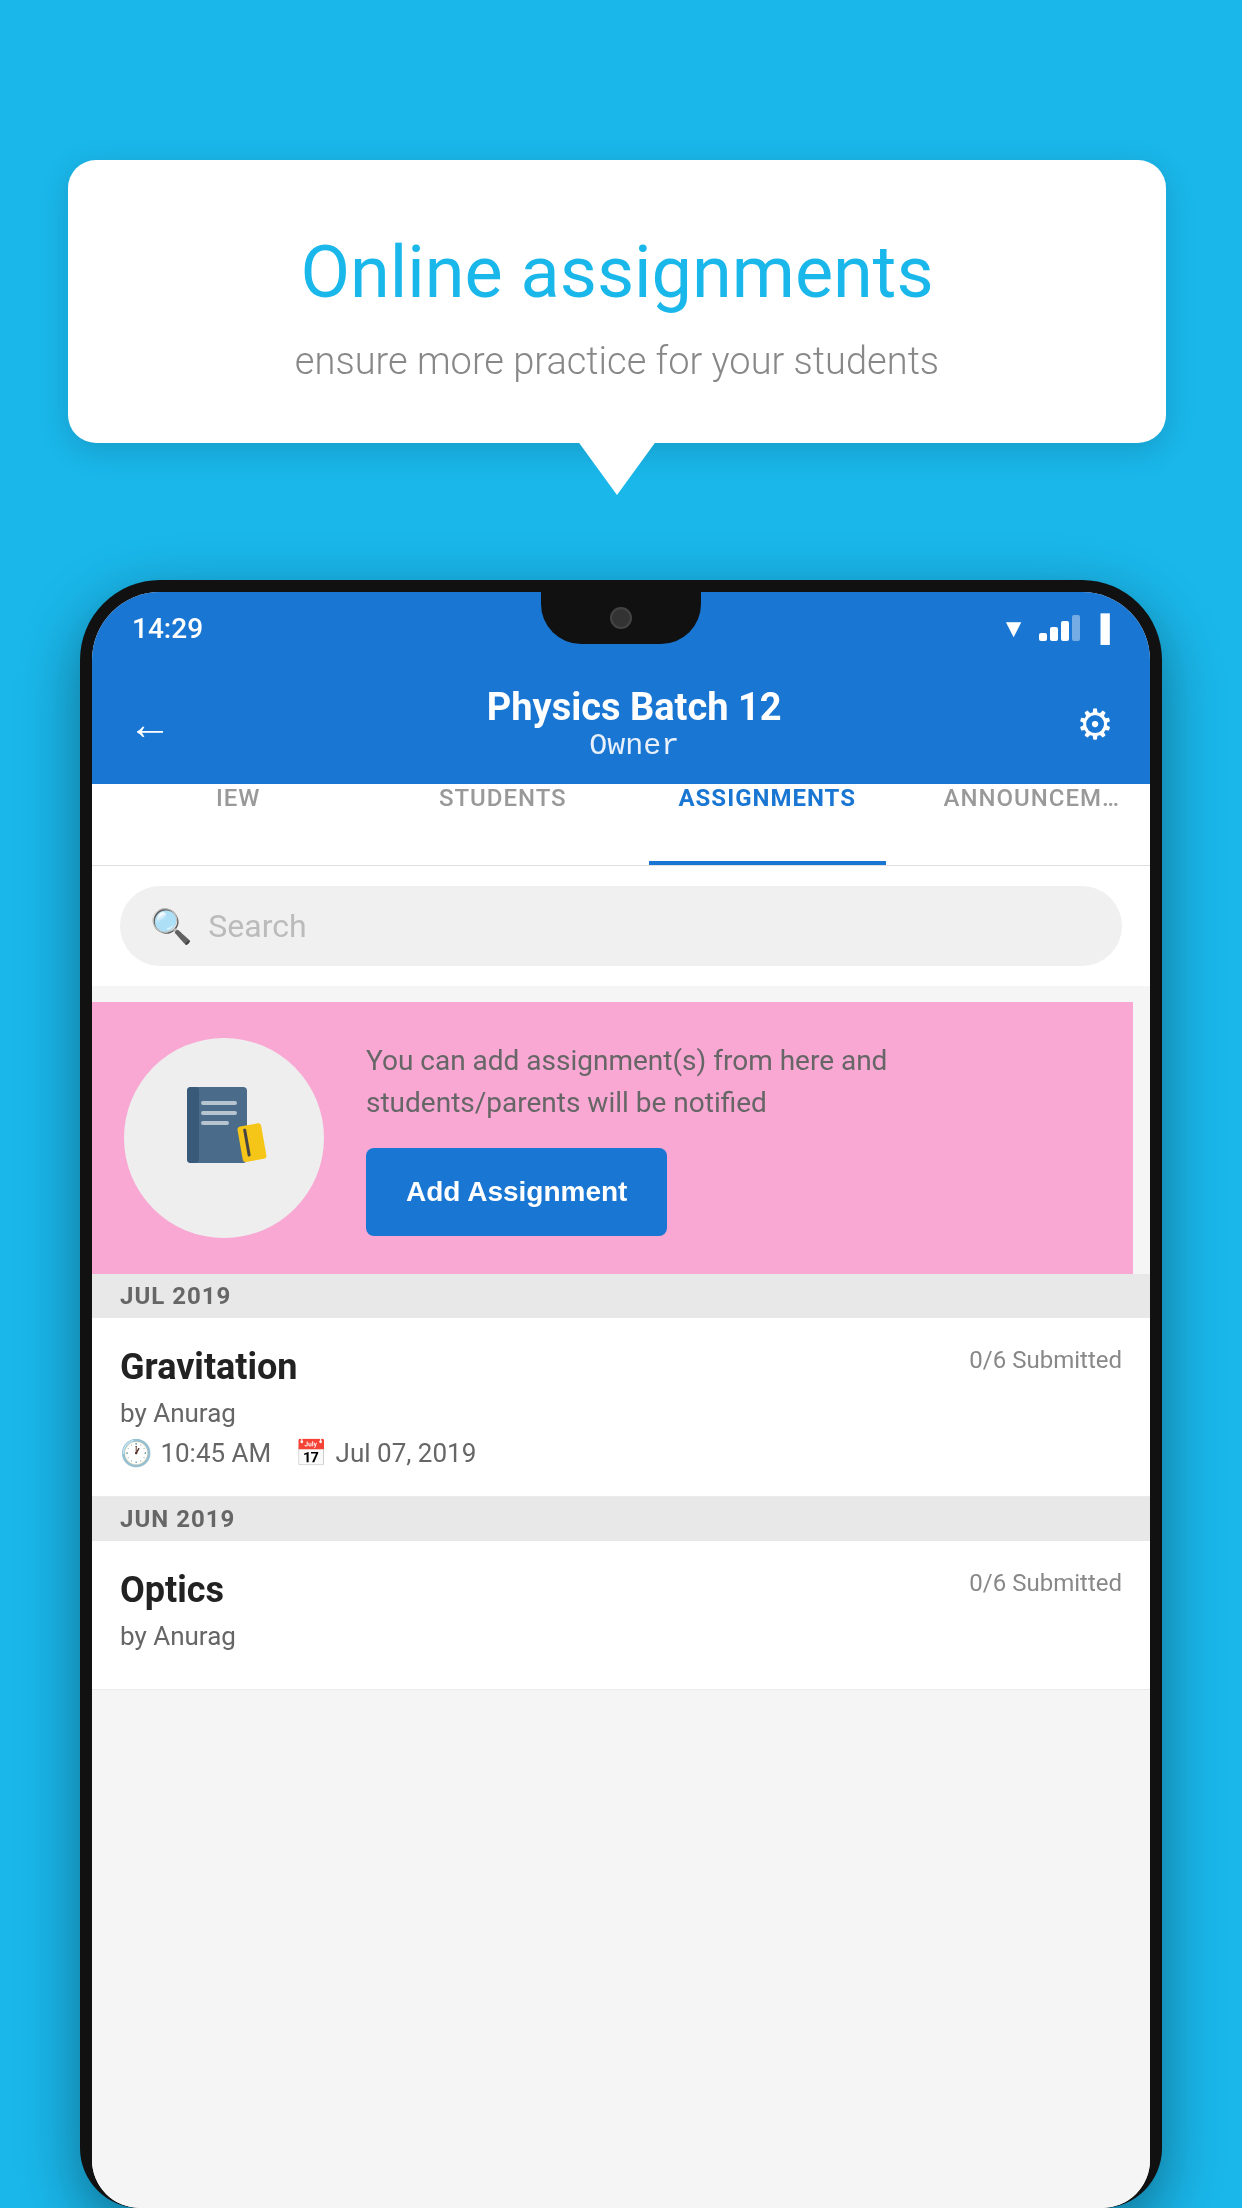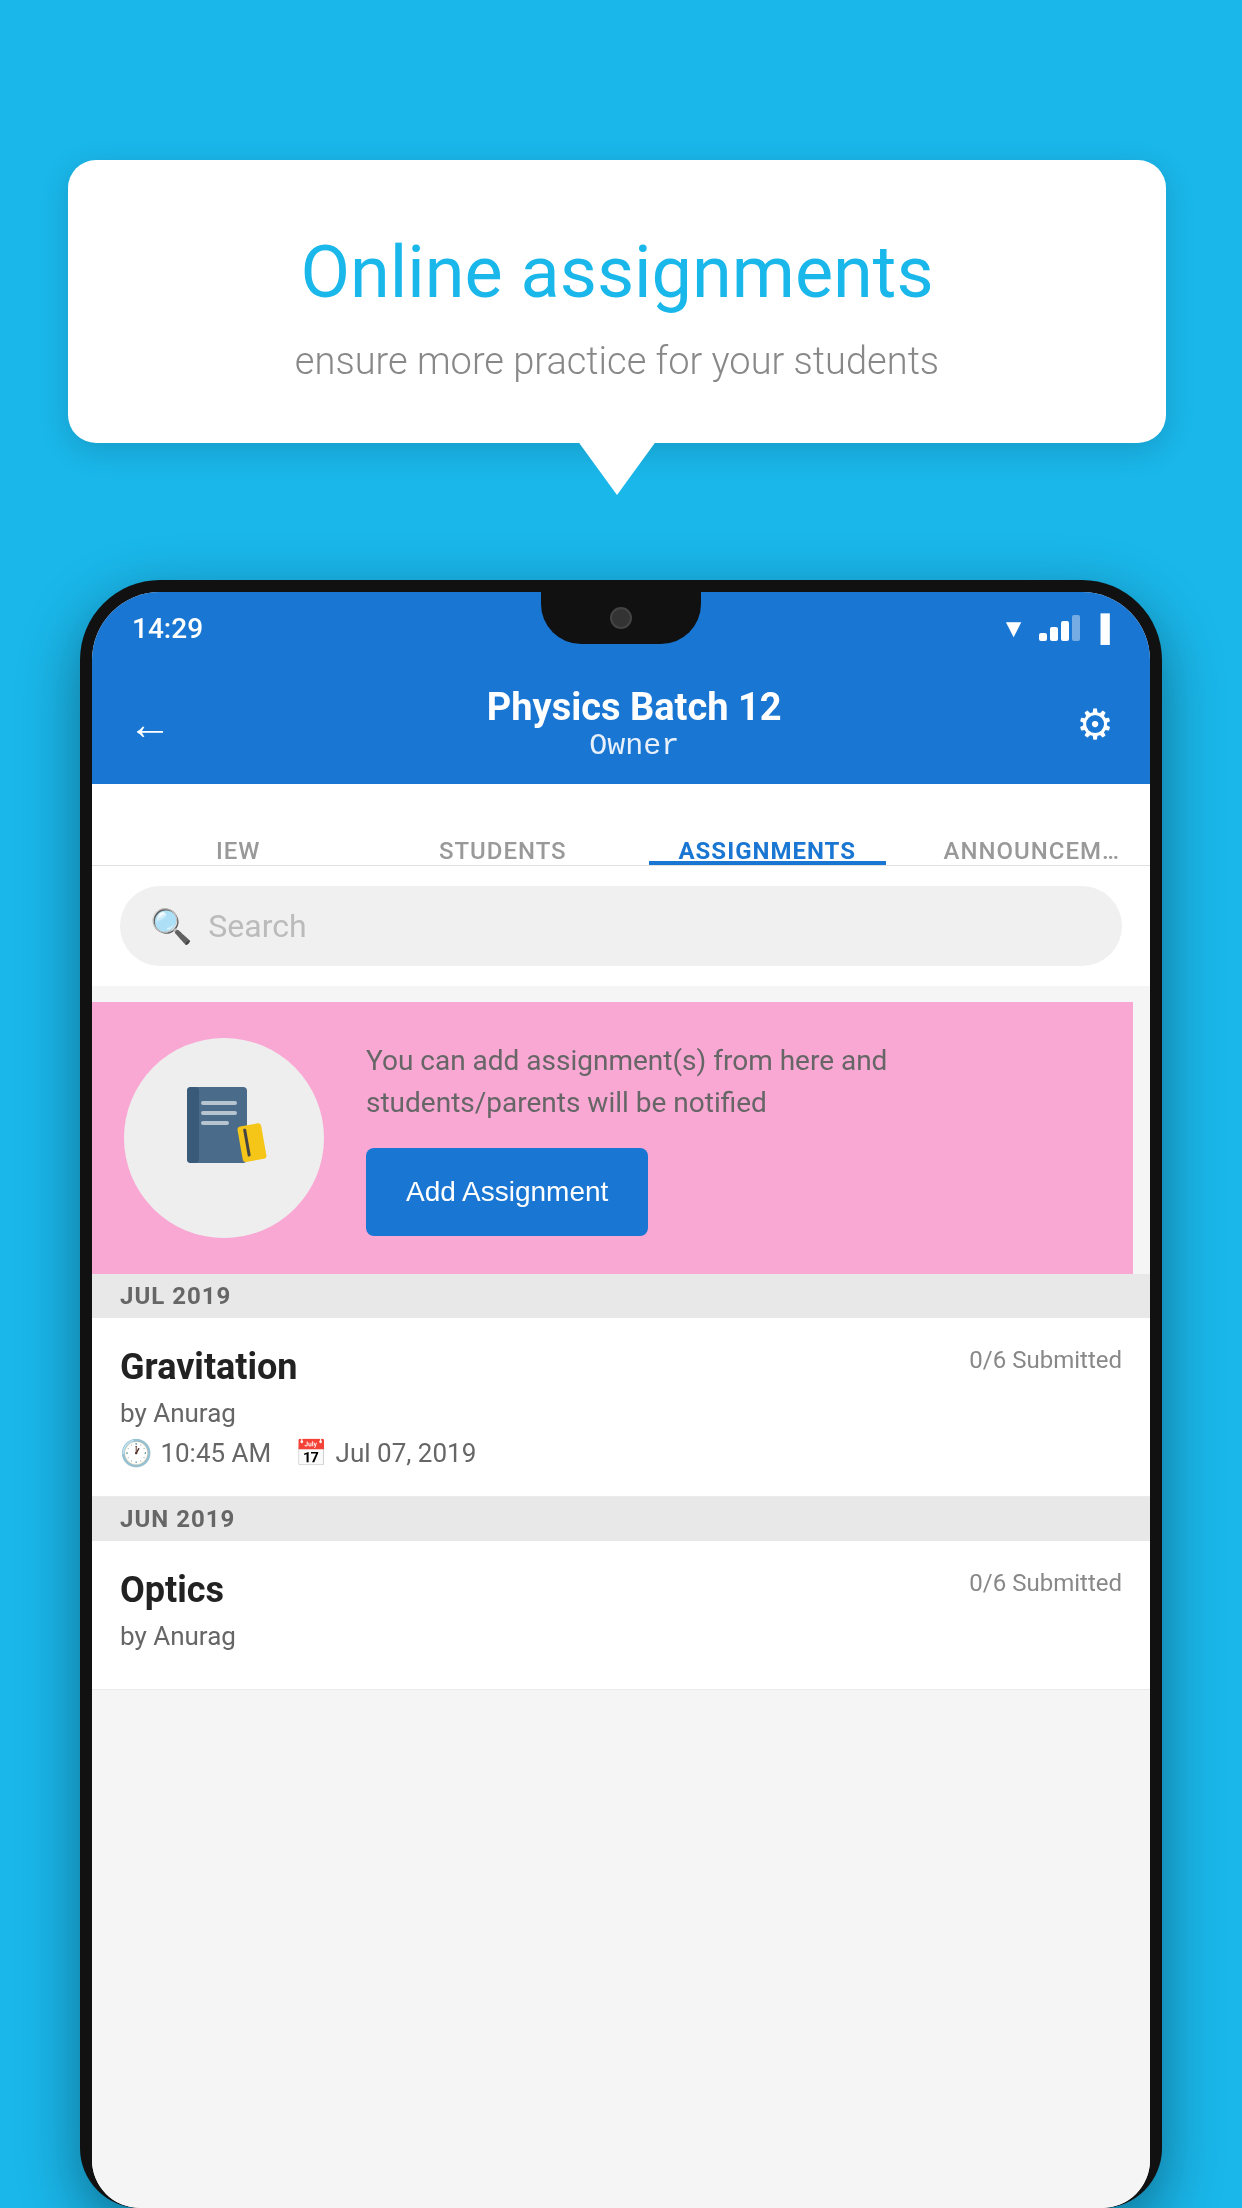--- a/index.html
+++ b/index.html
@@ -179,21 +179,21 @@
     .tab-bar {
       background: white;
       display: flex;
       border-bottom: 1px solid #e0e0e0;
       height: 82px;
     }
 
     .tab-item {
       flex: 1;
       display: flex;
-      align-items: flex-end;
+      align-items: flex-start;
       justify-content: center;
       font-size: 24px;
       color: #999;
       font-weight: 500;
       letter-spacing: 1px;
       cursor: pointer;
       position: relative;
       margin-left: 28px;
     }
 
@@ -281,21 +281,21 @@
       margin-bottom: 24px;
     }
 
     .add-assignment-btn {
       background: #1976d2;
       color: white;
       border: none;
       border-radius: 8px;
       padding: 28px 40px;
       font-size: 28px;
-      font-weight: 400;
+      font-weight: 700;
       cursor: pointer;
     }
 
     
     .section-header {
       background: #e8e8e8;
       padding: 8px 28px;
       font-size: 24px;
       font-weight: 700;
       color: #666;

